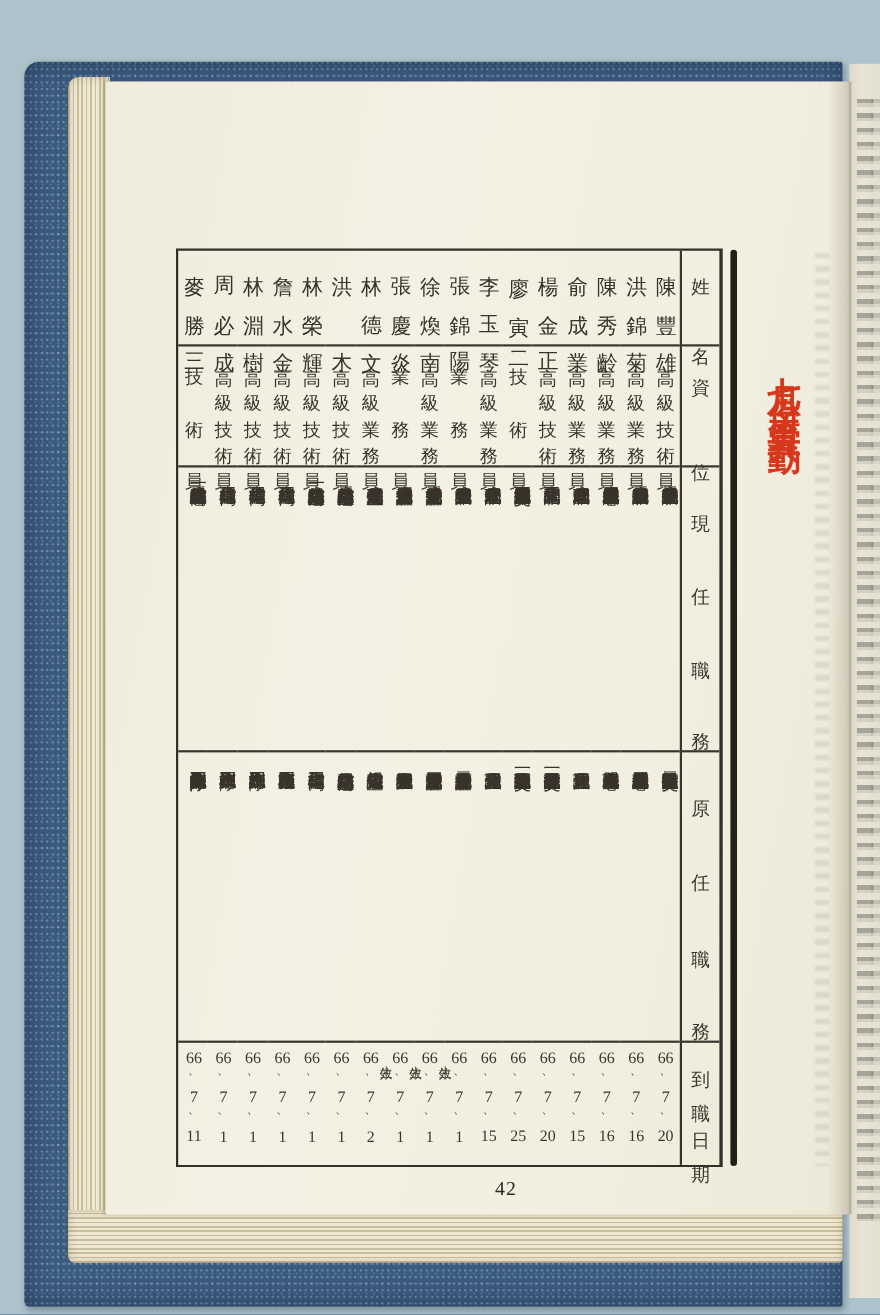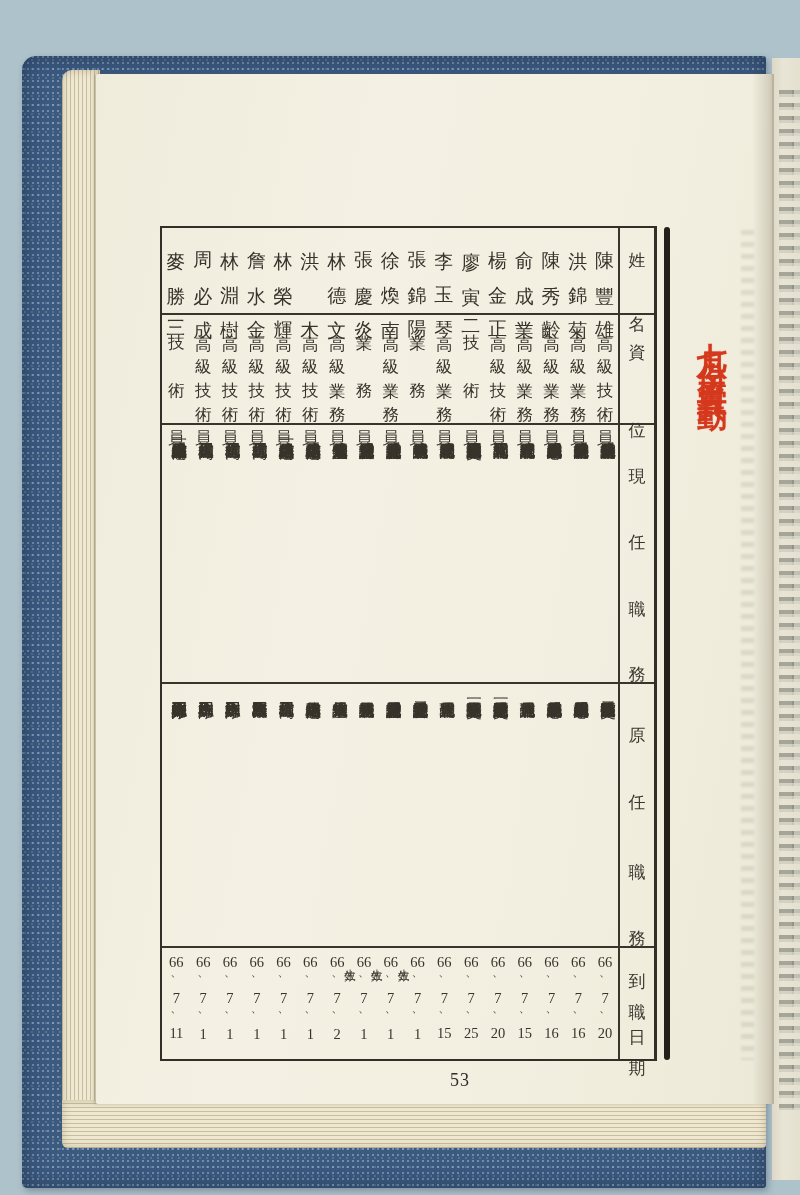--- a/index.html
+++ b/index.html
@@ -536,13 +536,13 @@
       <div class="cell c-date r5">
         <span class="tcy">66</span>
         <span class="sep">、</span>
         <span>7</span>
         <span class="sep">、</span>
         <span class="tcy">11</span>
       </div>
     </div>
   </div>
 
-<div class="page-number">53</div>
+<div class="page-number">42</div>
 
 </body></html>

